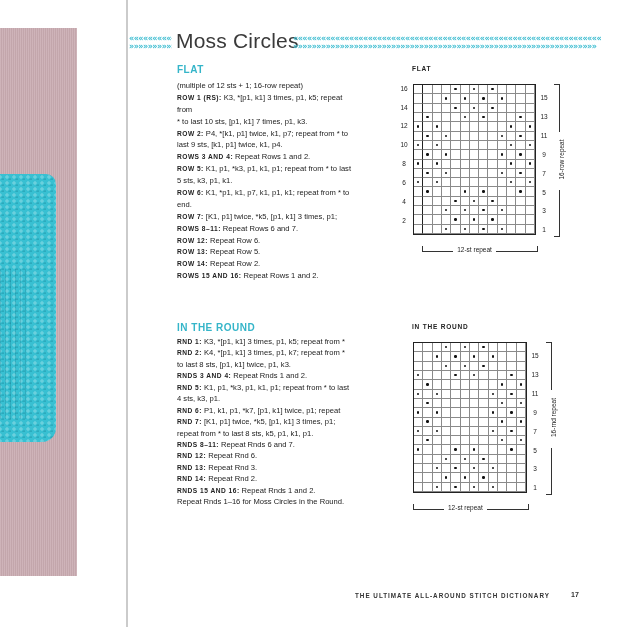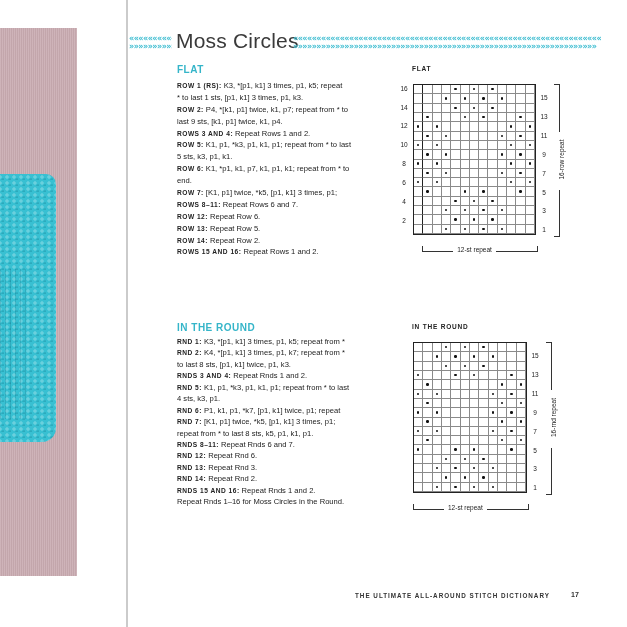--- a/index.html
+++ b/index.html
@@ -101,22 +101,24 @@
   <div>»»»»»»»»»»»»»»»»»»»»»»»»»»»»»»»»»»»»»»»»»»»»»»»»»»»»»»»»»»»»»»»»»</div>
 </div>
 <div class="title">Moss Circles</div>
 <div class="chev" style="left:293px; width:334px;">
   <div>««««««««««««««««««««««««««««««««««««««««««««««««««««««««««««««««««</div>
   <div>»»»»»»»»»»»»»»»»»»»»»»»»»»»»»»»»»»»»»»»»»»»»»»»»»»»»»»»»»»»»»»»»»</div>
 </div>
 
 <div class="section-h" style="top:64px;">FLAT</div>
 <div class="body-text flat" style="top:80px;">
+    <div class="line"><span>(multiple of 12 sts + 1; 16-row repeat)</span></div>
     <div class="line"><span class="lbl">ROW 1 (RS):</span><span>K3, *[p1, k1] 3 times, p1, k5; repeat</span></div>
-    <div class="line"><span>* to last 1 sts, [p1, k1] 3 times, p1, k3.</span></div>
+    <div class="line"><span>from</span></div>
+    <div class="line"><span>* to last 10 sts, [p1, k1] 7 times, p1, k3.</span></div>
     <div class="line"><span class="lbl">ROW 2:</span><span>P4, *[k1, p1] twice, k1, p7; repeat from * to</span></div>
     <div class="line"><span>last 9 sts, [k1, p1] twice, k1, p4.</span></div>
     <div class="line"><span class="lbl">ROWS 3 AND 4:</span><span>Repeat Rows 1 and 2.</span></div>
     <div class="line"><span class="lbl">ROW 5:</span><span>K1, p1, *k3, p1, k1, p1; repeat from * to last</span></div>
     <div class="line"><span>5 sts, k3, p1, k1.</span></div>
     <div class="line"><span class="lbl">ROW 6:</span><span>K1, *p1, k1, p7, k1, p1, k1; repeat from * to</span></div>
     <div class="line"><span>end.</span></div>
     <div class="line"><span class="lbl">ROW 7:</span><span>[K1, p1] twice, *k5, [p1, k1] 3 times, p1;</span></div>
     <div class="line"><span class="lbl">ROWS 8–11:</span><span>Repeat Rows 6 and 7.</span></div>
     <div class="line"><span class="lbl">ROW 12:</span><span>Repeat Row 6.</span></div>

